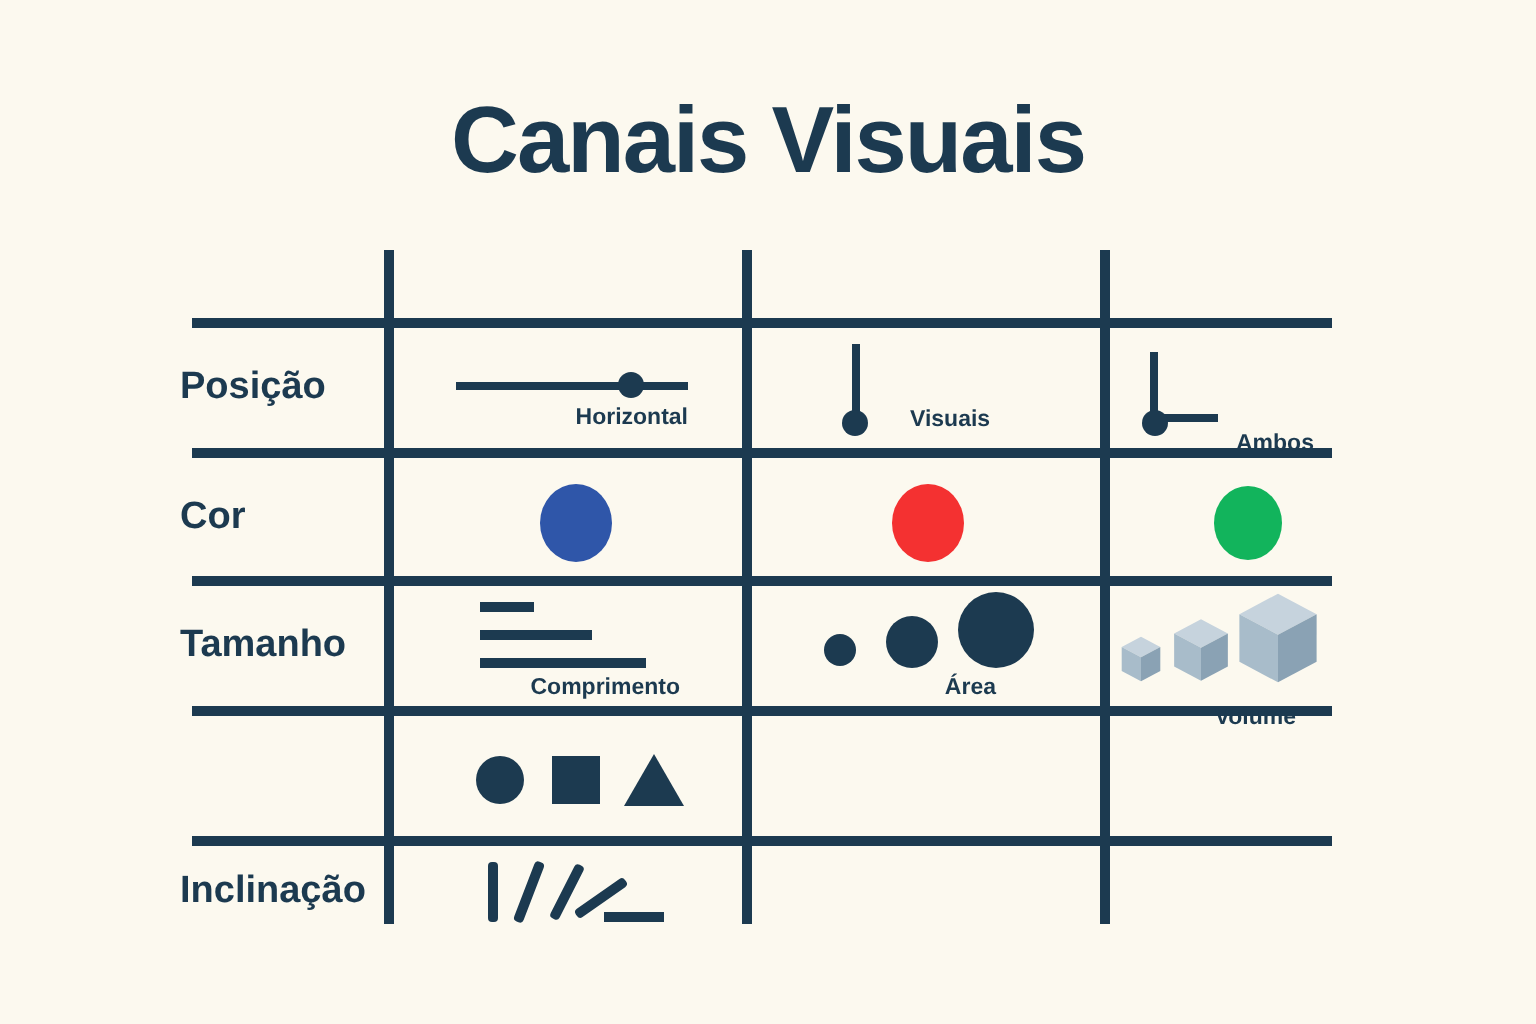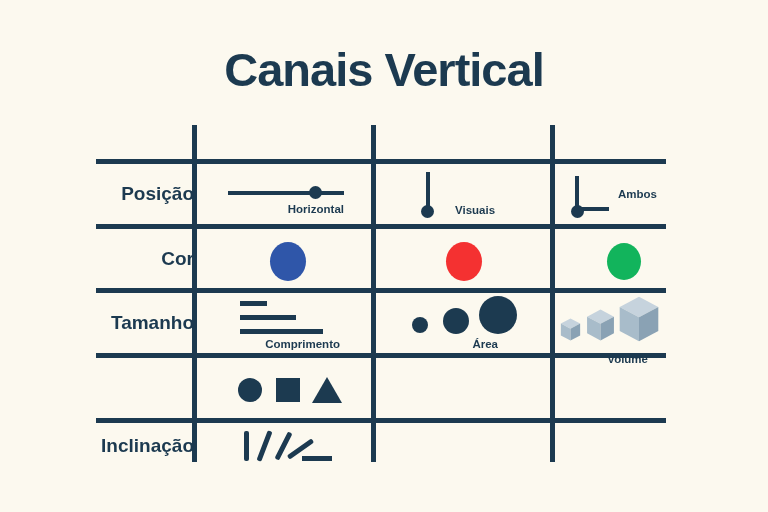--- a/index.html
+++ b/index.html
@@ -3,37 +3,37 @@
 <meta charset="utf-8">
 <style>
   html,body{margin:0;padding:0;}
   .canvas{position:relative;width:768px;height:512px;background:#fcf9ef;
           font-family:"Liberation Sans",sans-serif;overflow:hidden;--ink:#1c3a50;}
   .title{position:absolute;left:0;top:42px;width:768px;text-align:center;
          font-size:47px;font-weight:bold;letter-spacing:-1px;color:var(--ink);}
   .hl{position:absolute;left:96px;width:570px;height:5px;background:var(--ink);}
   .vl{position:absolute;top:125px;width:5px;height:337px;background:var(--ink);}
   .rlabel{position:absolute;left:90px;width:104px;height:30px;line-height:30px;
-          text-align:right;font-weight:bold;font-size:19px;color:var(--ink);white-space:nowrap;}
+          text-align:left;font-weight:bold;font-size:19px;color:var(--ink);white-space:nowrap;}
   .cap{position:absolute;font-size:11.5px;font-weight:bold;color:var(--ink);
        text-align:right;white-space:nowrap;}
   .ink{position:absolute;background:var(--ink);}
   .round{border-radius:50%;}
   .dot{position:absolute;border-radius:50%;}
   .stk{position:absolute;width:5px;background:var(--ink);border-radius:2px;}
   .tri{position:absolute;width:0;height:0;border-left:15px solid transparent;
        border-right:15px solid transparent;border-bottom:26px solid var(--ink);}
   .cube{position:absolute;}
 </style>
 </head>
 <body>
 
 <div class="canvas" style="--ink: #1c3a50; background: rgb(252, 249, 239);">
 
-  <div class="title">Canais Vertical</div>
+  <div class="title">Canais Visuais</div>
 
   <div class="hl" style="top:159px"></div>
   <div class="hl" style="top:224px"></div>
   <div class="hl" style="top:288px"></div>
   <div class="hl" style="top:353px"></div>
   <div class="hl" style="top:418px"></div>
   <div class="vl" style="left:192px"></div>
   <div class="vl" style="left:371px"></div>
   <div class="vl" style="left:550px"></div>
 
@@ -46,21 +46,21 @@
   <div class="ink round" style="left:309px;top:186px;width:13px;height:13px"></div>
   <div class="cap" style="left:224px;top:203px;width:120px">Horizontal</div>
 
   <div class="ink" style="left:426px;top:172px;width:4px;height:34px"></div>
   <div class="ink round" style="left:421px;top:205px;width:13px;height:13px"></div>
   <div class="cap" style="left:455px;top:204px">Visuais</div>
 
   <div class="ink" style="left:575px;top:176px;width:4px;height:33px"></div>
   <div class="ink" style="left:577px;top:207px;width:32px;height:4px"></div>
   <div class="ink round" style="left:571px;top:205px;width:13px;height:13px"></div>
-  <div class="cap" style="left:618px;top:188px">Ambos</div>
+  <div class="cap" style="left:618px;top:216px">Ambos</div>
 
   <div class="dot" style="left: 270px; top: 242px; width: 36px; height: 39px; background-color: rgb(47, 86, 169);"></div>
   <div class="dot" style="left: 446px; top: 242px; width: 36px; height: 39px; background-color: rgb(244, 49, 49);"></div>
   <div class="dot" style="left: 607px; top: 243px; width: 34px; height: 37px; background-color: rgb(18, 180, 92);"></div>
 
   <div class="ink" style="left:240px;top:301px;width:27px;height:5px"></div>
   <div class="ink" style="left:240px;top:315px;width:56px;height:5px"></div>
   <div class="ink" style="left:240px;top:329px;width:83px;height:5px"></div>
   <div class="cap" style="left:228px;top:338px;width:112px">Comprimento</div>
 

